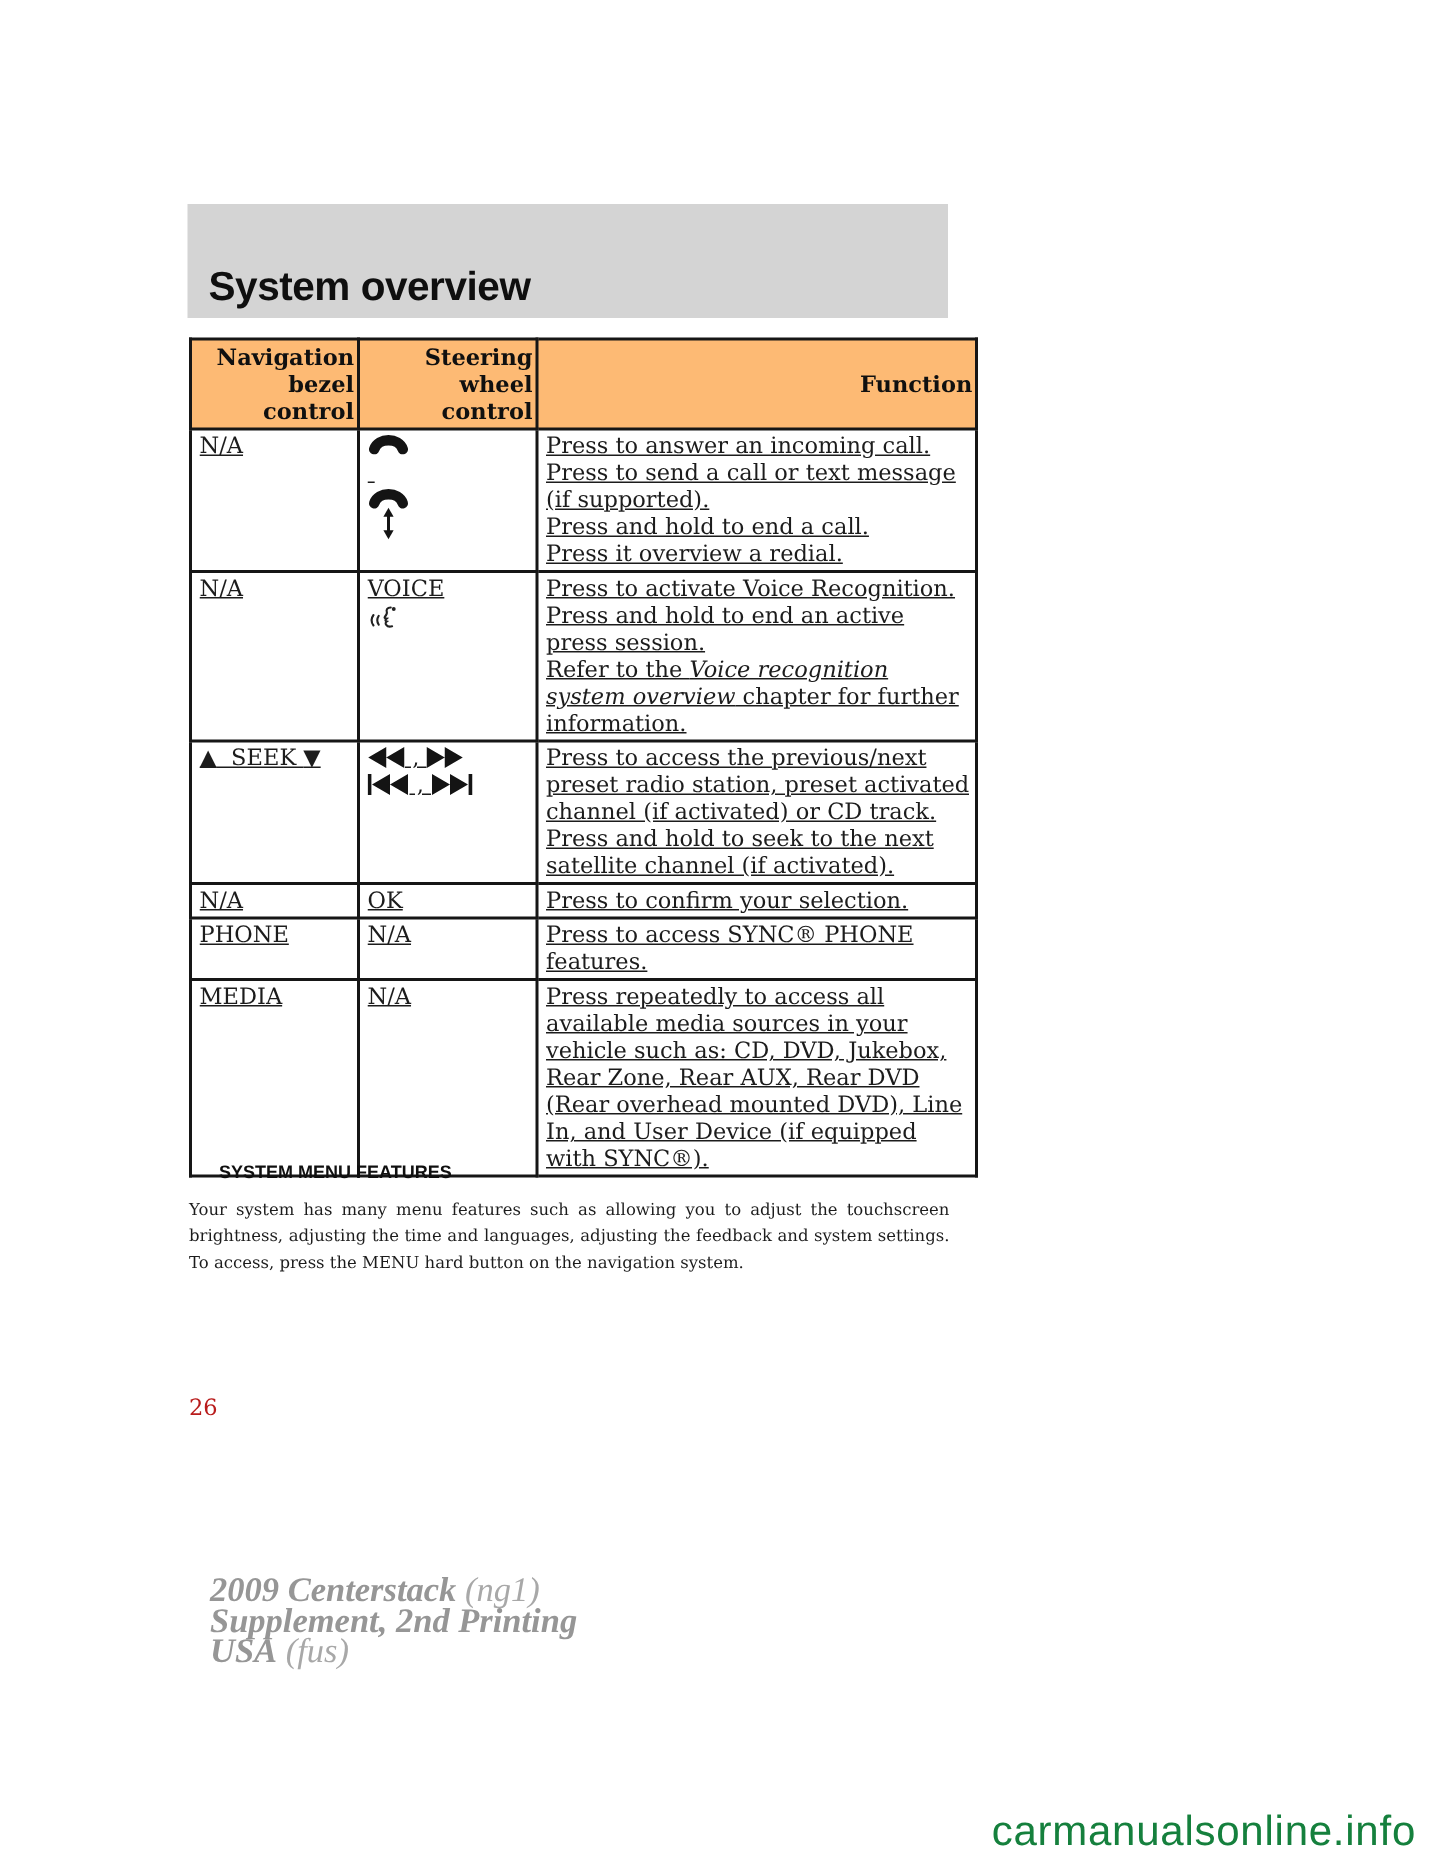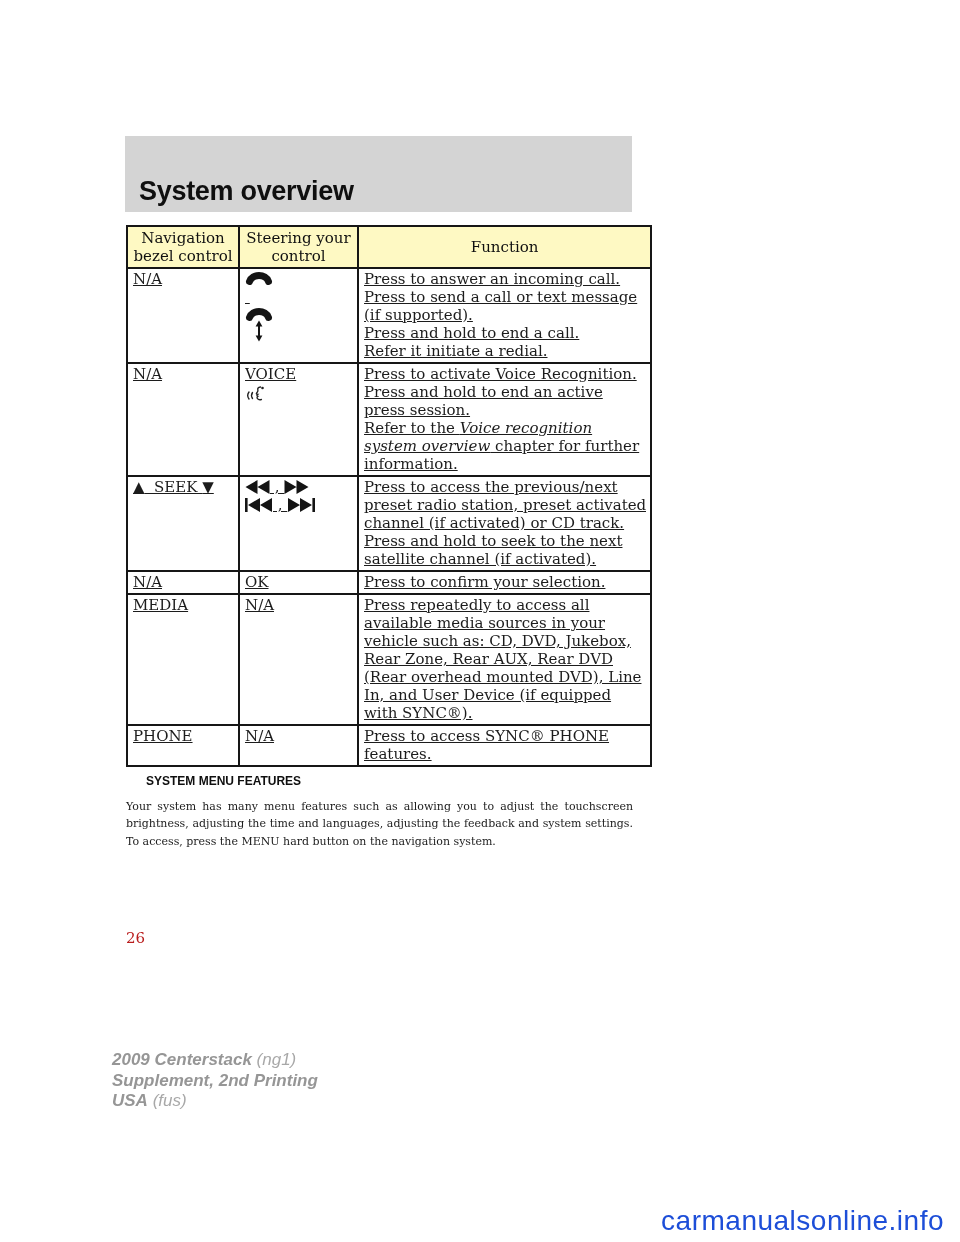--- a/index.html
+++ b/index.html
@@ -15,22 +15,22 @@
   .title-bar .title-text{
     font-family:"Liberation Sans",sans-serif;font-weight:bold;
     font-size:27px;color:#0f0f0f;padding:0 0 5px 14px;letter-spacing:-0.3px;
   }
   
   table.ctl{
     position:absolute;left:126px;top:225px;border-collapse:collapse;table-layout:fixed;
   }
   table.ctl th,table.ctl td{border:2px solid #161616;}
   table.ctl th{
-    background:#fef9c3;font-weight:normal;font-size:15px;line-height:18px;
-    text-align:center;vertical-align:middle;padding:2px 2px;color:#101010;
+    background:#fdba74;font-weight:bold;font-size:15px;line-height:18px;
+    text-align:right;vertical-align:middle;padding:2px 2px;color:#101010;
   }
   table.ctl td{
     vertical-align:top;padding:1px 4px 2px 5px;font-size:15px;line-height:18px;
   }
   .ln{min-height:18px;white-space:nowrap;overflow:hidden;text-decoration:underline;}
   .seg-i{font-style:italic;text-align:right;}
   .seg-tri{font-family:"DejaVu Sans",sans-serif;font-size:15px;}
   .icon-wrap{display:inline-block;}
   .icon-wrap svg{vertical-align:-2px;display:inline-block;}
   .icon-block svg{vertical-align:top;}
@@ -39,31 +39,31 @@
     position:absolute;left:126px;top:774px;margin:0;
     font-family:"Liberation Sans",sans-serif;font-weight:bold;font-size:12px;color:#0f0f0f;padding-left:20px;
   }
   .sec-body{
     position:absolute;left:126px;top:798px;width:507px;margin:0;
     font-size:11px;line-height:17.4px;text-align:justify;color:#1c1c1c;
   }
   .page-num{position:absolute;left:126px;top:929px;font-size:15px;color:#b91c1c;}
   
   .print-footer{
-    position:absolute;left:112px;top:1050px;
-    font-family:Liberation Sans, sans-serif;font-style:italic;
-    font-size:17px;line-height:20.5px;
+    position:absolute;left:140px;top:1050px;
+    font-family:Liberation Serif, serif;font-style:italic;
+    font-size:23px;line-height:20.5px;
   }
   .print-footer .fb{font-weight:bold;color:#969696;}
   .print-footer .fn{font-weight:normal;color:#a8a8a8;}
   
   .watermark{
     position:absolute;right:16px;top:1205px;
     font-family:"Liberation Sans",sans-serif;font-size:28px;
-    color:#1d4ed8;letter-spacing:0.5px;
+    color:#15803d;letter-spacing:0.5px;
   }
 </style>
 </head>
 <body>
 
 <div class="title-bar">
   <span class="title-text">System overview</span>
 </div>
 
 <table class="ctl">
@@ -72,21 +72,21 @@
       <col style="width:119px">
       <col style="width:273px">
   </colgroup>
   <thead id="ctl-thead">
       <tr>
         <th>
           <div>Navigation</div>
           <div>bezel control</div>
         </th>
         <th>
-          <div>Steering your</div>
+          <div>Steering wheel</div>
           <div>control</div>
         </th>
         <th>
           <div>Function</div>
         </th>
       </tr>
     </thead>
   <tbody id="ctl-tbody">
       <tr>
         <td>
@@ -102,21 +102,21 @@
                 <line x1="14" y1="19" x2="14" y2="31" stroke="#141414" stroke-width="2"></line>
                 <path d="M14 14.5 L10.6 20.5 L17.4 20.5 Z" fill="#141414"></path>
                 <path d="M14 35.5 L10.6 29.5 L17.4 29.5 Z" fill="#141414"></path>
               </svg></span></div>
         </td>
         <td>
           <div class="ln"><span>Press to answer an incoming call.</span></div>
           <div class="ln"><span>Press to send a call or text message</span></div>
           <div class="ln"><span>(if supported).</span></div>
           <div class="ln"><span>Press and hold to end a call.</span></div>
-          <div class="ln"><span>Refer it initiate a redial.</span></div>
+          <div class="ln"><span>Press it overview a redial.</span></div>
         </td>
       </tr>
       <tr>
         <td>
           <div class="ln"><span>N/A</span></div>
         </td>
         <td>
           <div class="ln"><span>VOICE</span></div>
           <div class="ln"><span class="icon-wrap"><svg width="24" height="24" viewBox="0 0 24 24">
                 <g fill="none" stroke="#222" stroke-width="1.4" stroke-linecap="round">
@@ -168,47 +168,47 @@
         </td>
         <td>
           <div class="ln"><span>OK</span></div>
         </td>
         <td>
           <div class="ln"><span>Press to confirm your selection.</span></div>
         </td>
       </tr>
       <tr>
         <td>
+          <div class="ln"><span>PHONE</span></div>
+        </td>
+        <td>
+          <div class="ln"><span>N/A</span></div>
+        </td>
+        <td>
+          <div class="ln"><span>Press to access SYNC® PHONE</span></div>
+          <div class="ln"><span>features.</span></div>
+        </td>
+      </tr>
+      <tr>
+        <td>
           <div class="ln"><span>MEDIA</span></div>
         </td>
         <td>
           <div class="ln"><span>N/A</span></div>
         </td>
         <td>
           <div class="ln"><span>Press repeatedly to access all</span></div>
           <div class="ln"><span>available media sources in your</span></div>
           <div class="ln"><span>vehicle such as: CD, DVD, Jukebox,</span></div>
           <div class="ln"><span>Rear Zone, Rear AUX, Rear DVD</span></div>
           <div class="ln"><span>(Rear overhead mounted DVD), Line</span></div>
           <div class="ln"><span>In, and User Device (if equipped</span></div>
           <div class="ln"><span>with SYNC®).</span></div>
         </td>
       </tr>
-      <tr>
-        <td>
-          <div class="ln"><span>PHONE</span></div>
-        </td>
-        <td>
-          <div class="ln"><span>N/A</span></div>
-        </td>
-        <td>
-          <div class="ln"><span>Press to access SYNC® PHONE</span></div>
-          <div class="ln"><span>features.</span></div>
-        </td>
-      </tr>
     </tbody>
 </table>
 
 <h2 class="sec-heading">SYSTEM MENU FEATURES</h2>
 <p class="sec-body">Your system has many menu features such as allowing you to adjust the touchscreen brightness, adjusting the time and languages, adjusting the feedback and system settings. To access, press the MENU hard button on the navigation system.</p>
 
 <div class="page-num">26</div>
 
 <div class="print-footer" id="print-footer">
     <div><span class="fb">2009 Centerstack</span><span class="fn"> (ng1)</span></div>

